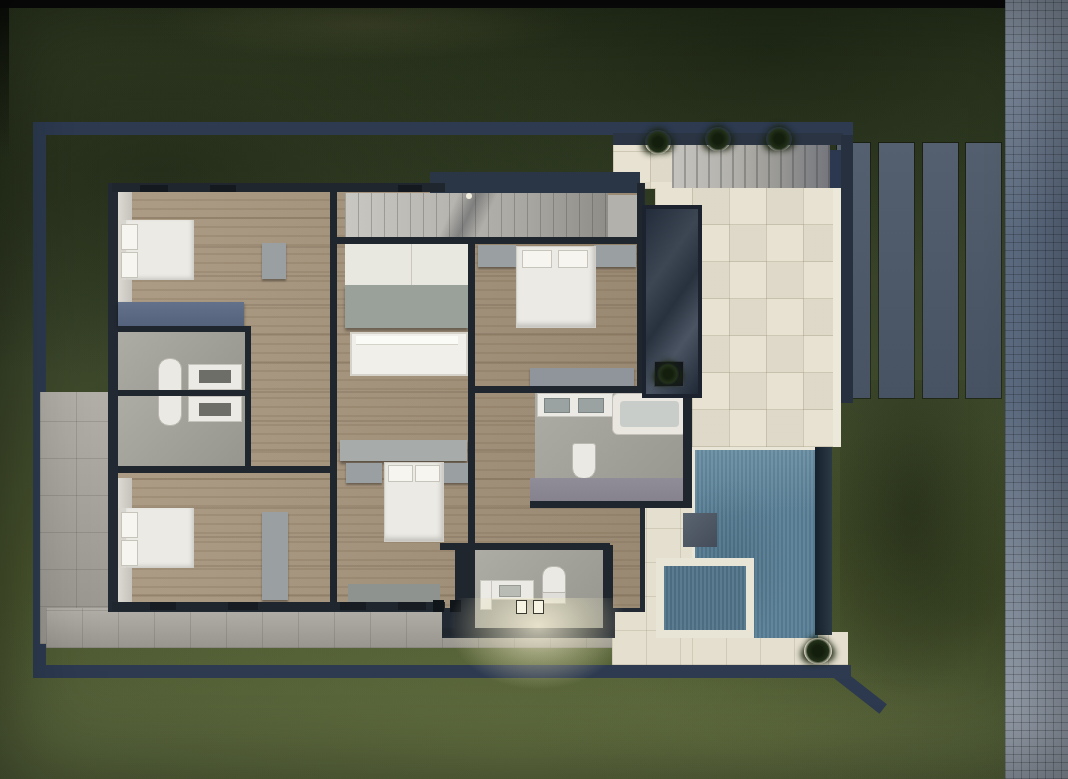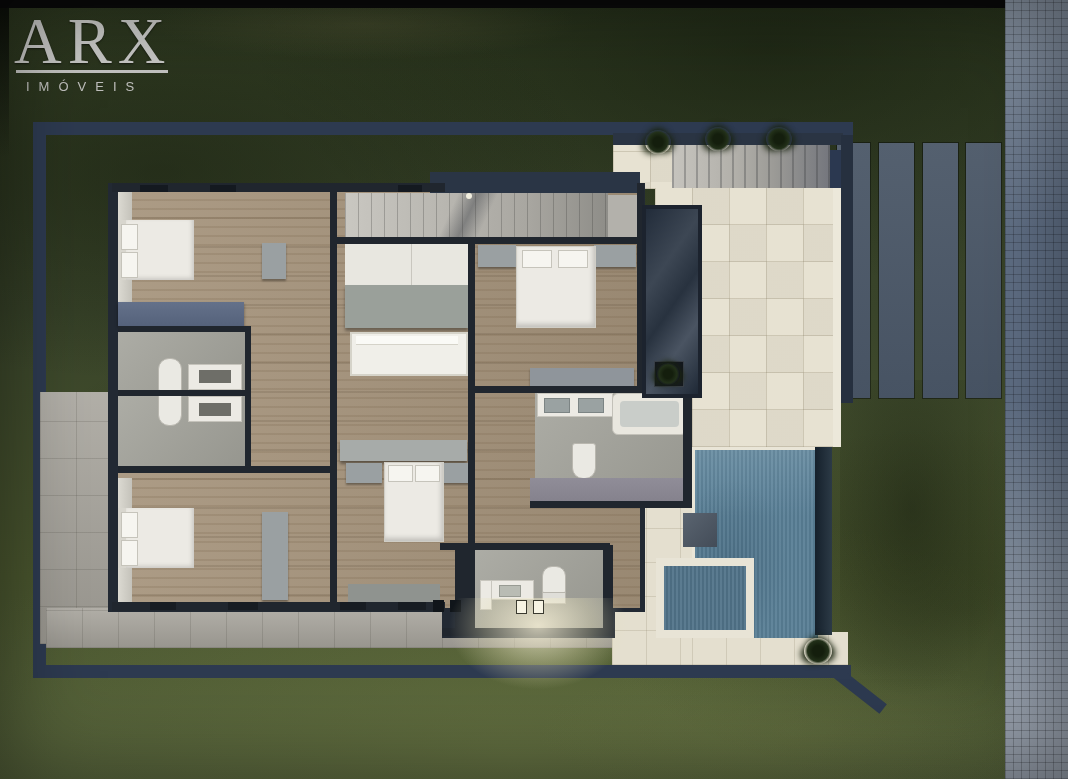--- a/index.html
+++ b/index.html
@@ -232,19 +232,14 @@
       background:linear-gradient(125deg,#222c3a 0%,#3d4754 32%,#28323f 52%,#4a5462 72%,#1f2936 100%);">
     <div class="abs" style="left:8px;top:152px;width:28px;height:24px;background:#14181e;border:1px solid #3a4048;"></div>
     <div class="plant" style="left:10px;top:154px;width:24px;height:22px;"></div>
   </div>
 
   <div class="abs" style="left:448px;top:598px;width:180px;height:92px;
       background:radial-gradient(ellipse at 50% 30%, rgba(255,248,220,.75) 0%, rgba(230,224,185,.35) 42%, transparent 70%);"></div>
   <div class="abs light-dot" style="left:516px;top:600px;width:9px;height:12px;"></div>
   <div class="abs light-dot" style="left:533px;top:600px;width:9px;height:12px;"></div>
 
-  <div id="logo" class="abs">
-    <div class="brand">ARX</div>
-    <div class="rule"></div>
-    <div class="subtitle">IMÓVEIS</div>
-  </div>
 
 </div>
 
 </body></html>

